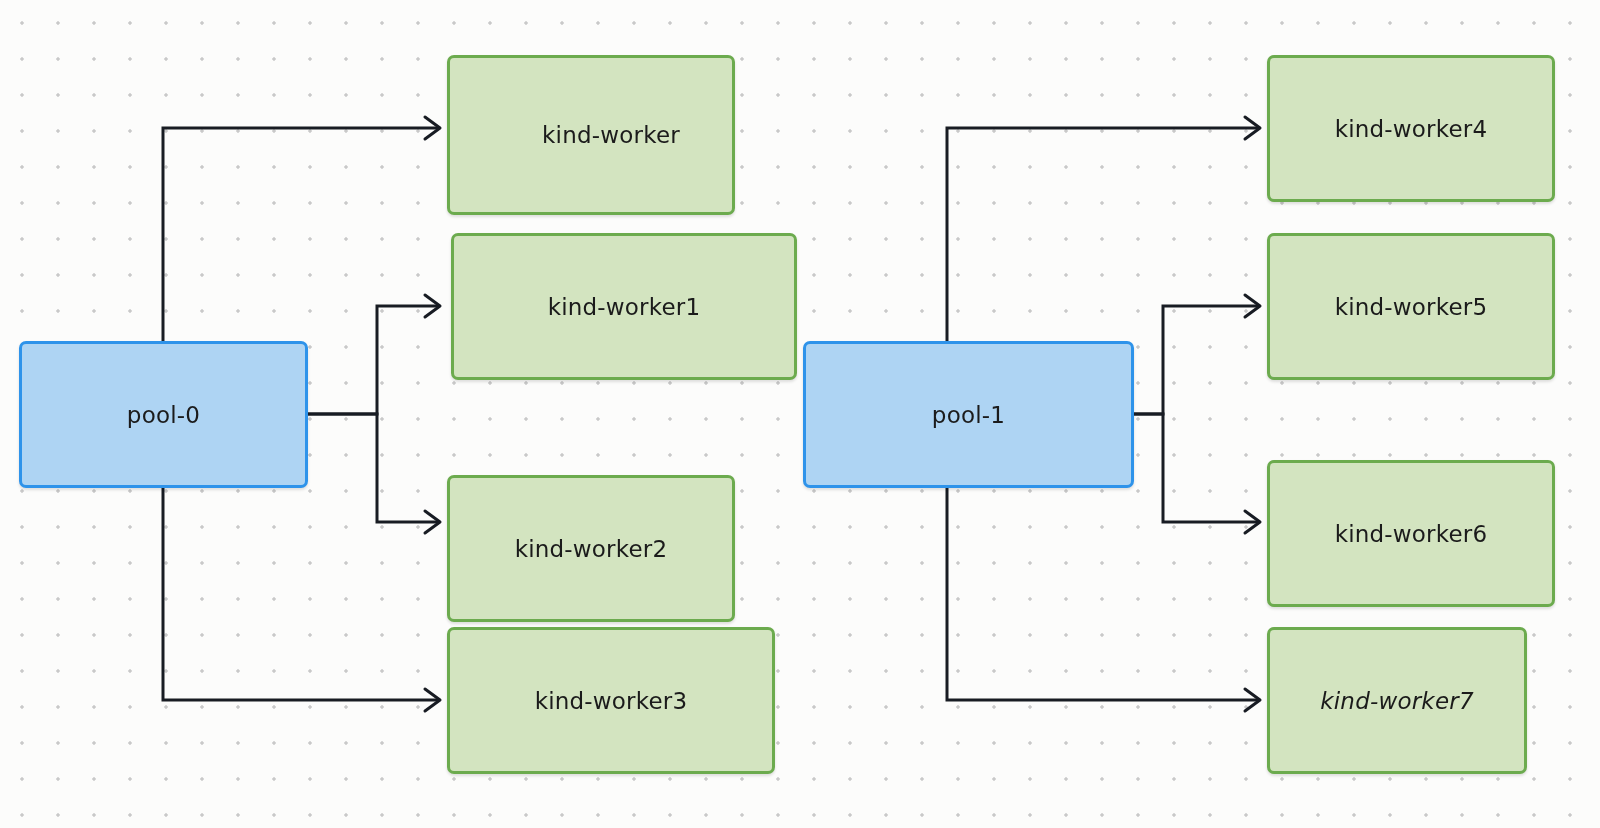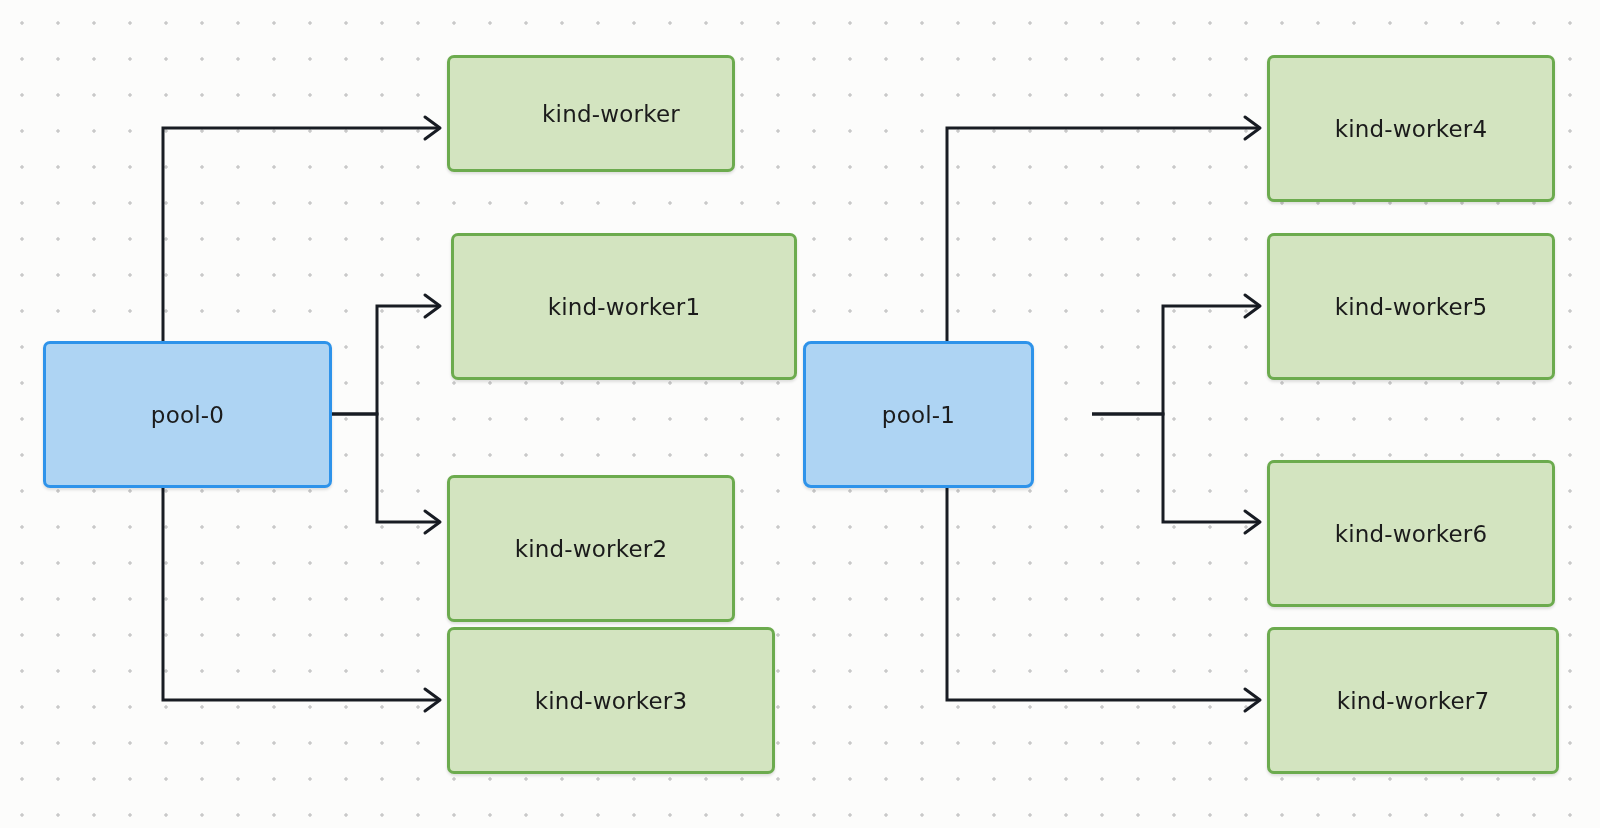--- a/index.html
+++ b/index.html
@@ -73,44 +73,44 @@
       <polyline points="947,341 947,128 1260,128" fill="none" stroke="#181c23" stroke-width="3" stroke-linejoin="miter"></polyline>
       <path d="M 1245 139 L 1260 128 L 1245 117" fill="none" stroke="#181c23" stroke-width="3" stroke-linecap="round" stroke-linejoin="round"></path>
       <polyline points="1092,414 1163,414 1163,306 1260,306" fill="none" stroke="#181c23" stroke-width="3" stroke-linejoin="miter"></polyline>
       <path d="M 1245 317 L 1260 306 L 1245 295" fill="none" stroke="#181c23" stroke-width="3" stroke-linecap="round" stroke-linejoin="round"></path>
       <polyline points="1092,414 1163,414 1163,522 1260,522" fill="none" stroke="#181c23" stroke-width="3" stroke-linejoin="miter"></polyline>
       <path d="M 1245 533 L 1260 522 L 1245 511" fill="none" stroke="#181c23" stroke-width="3" stroke-linecap="round" stroke-linejoin="round"></path>
       <polyline points="947,488 947,700 1260,700" fill="none" stroke="#181c23" stroke-width="3" stroke-linejoin="miter"></polyline>
       <path d="M 1245 711 L 1260 700 L 1245 689" fill="none" stroke="#181c23" stroke-width="3" stroke-linecap="round" stroke-linejoin="round"></path>
     </svg>
   <div class="nodes-layer">
-      <div class="node pool" style="left: 19px; top: 341px; width: 289px; height: 147px; margin-left: 24px;">
+      <div class="node pool" style="left: 19px; top: 341px; width: 289px; height: 147px;">
         <span class="label">pool-0</span>
       </div>
-      <div class="node worker" style="left: 447px; top: 55px; width: 288px; height: 117px; padding-left: 40px;">
+      <div class="node worker" style="left: 447px; top: 55px; width: 288px; height: 160px; padding-left: 40px;">
         <span class="label">kind-worker</span>
       </div>
       <div class="node worker" style="left: 451px; top: 233px; width: 346px; height: 147px;">
         <span class="label">kind-worker1</span>
       </div>
       <div class="node worker" style="left: 447px; top: 475px; width: 288px; height: 147px;">
         <span class="label">kind-worker2</span>
       </div>
       <div class="node worker" style="left: 447px; top: 627px; width: 328px; height: 147px;">
         <span class="label">kind-worker3</span>
       </div>
-      <div class="node pool" style="left: 803px; top: 341px; width: 231px; height: 147px; border-radius: 8px;">
+      <div class="node pool" style="left: 803px; top: 341px; width: 331px; height: 147px;">
         <span class="label">pool-1</span>
       </div>
       <div class="node worker" style="left: 1267px; top: 55px; width: 288px; height: 147px; text-align: right;">
         <span class="label">kind-worker4</span>
       </div>
       <div class="node worker" style="left: 1267px; top: 233px; width: 288px; height: 147px;">
         <span class="label">kind-worker5</span>
       </div>
       <div class="node worker" style="left: 1267px; top: 449px; width: 288px; height: 147px; margin-top: 11px;">
         <span class="label">kind-worker6</span>
       </div>
-      <div class="node worker" style="left: 1267px; top: 627px; width: 292px; height: 147px;">
+      <div class="node worker" style="left: 1267px; top: 627px; width: 260px; height: 147px; font-style: italic;">
         <span class="label">kind-worker7</span>
       </div>
     </div>
 </div>
 
 </body></html>

